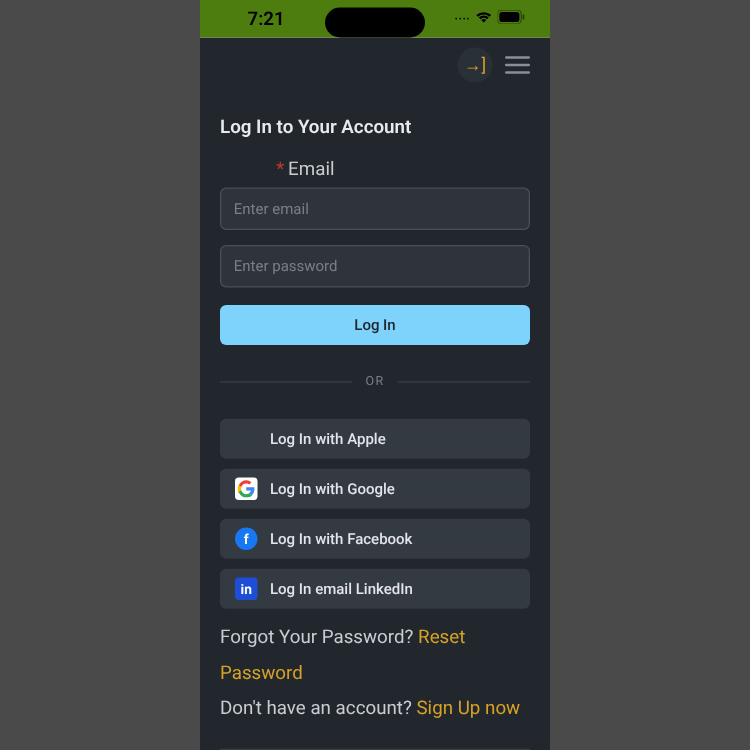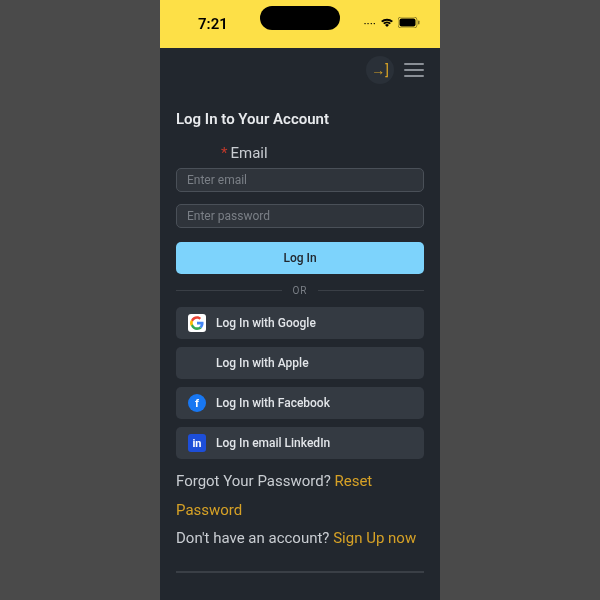--- a/index.html
+++ b/index.html
@@ -1,38 +1,38 @@
 <!DOCTYPE html>
 <html><head>
 <meta charset="utf-8">
 <style>
   * { box-sizing: border-box; margin: 0; padding: 0; font-family: -apple-system, BlinkMacSystemFont, "Segoe UI", Roboto, sans-serif; }
   body { background: #4a4a4a; width: 600px; height: 600px; display: flex; align-items: flex-start; justify-content: center; }
   .device { width: 280px; background: #fff; border-radius: 0; overflow: hidden; }
-  .status-bar { height: 48px; background: #fde047; display: flex; align-items: center; justify-content: space-between; padding: 0 20px; position: relative; }
+  .status-bar { height: 30px; background: #4d7c0f; display: flex; align-items: center; justify-content: space-between; padding: 0 20px; position: relative; }
   .status-time { font-size: 15px; font-weight: 600; color: #000; margin-left: 18px; }
   .notch { position: absolute; left: 50%; transform: translateX(-50%); width: 80px; height: 24px; background: #000; border-radius: 14px; top: 6px; }
   .status-icons { display: flex; align-items: center; gap: 4px; }
   .status-icons span { color:#000; font-size:12px; }
   .wifi-ic, .batt-ic { display:inline-block; }
   .app { background: #22272e; min-height: 560px; padding: 0 16px 18px 16px; }
   .topbar { height: 44px; display: flex; align-items: center; justify-content: flex-end; gap: 10px; }
   .login-icon-wrap { width: 28px; height: 28px; border-radius: 14px; background: #2a3038; display:flex; align-items:center; justify-content:center; }
   .login-ic { color:#d6a126; font-size:14px; }
   .hamburger { display:flex; flex-direction:column; gap:4px; cursor:pointer; }
   .hamburger span { width:20px; height:2px; background:#8a8f96; border-radius:1px; }
   h1.title { color:#e8eaed; font-size:15px; font-weight:600; margin-top:18px; margin-bottom:16px; }
   .field-label { font-size:15px; color:#c9cdd2; margin-bottom:6px;margin-left:45px; }
   .field-label .req { color:#c0392b; margin-right:3px; }
-  .input { width:100%; height:24px; background:#2f343b; border:1px solid #4a5058; border-radius:5px; padding:0 10px; color:#c0c4c9; font-size:12px; }
+  .input { width:100%; height:34px; background:#2f343b; border:1px solid #4a5058; border-radius:5px; padding:0 10px; color:#c0c4c9; font-size:12px; }
   .input::placeholder { color:#7a7f86; }
   .gap { height:12px; }
   .btn { width:100%; height:32px; border:none; border-radius:5px; font-size:12px; font-weight:500; cursor:pointer; display:flex; align-items:center; justify-content:center; }
   .btn-primary { background:#7dd3fc; color:#22272e; margin-top:14px; }
-  .or-wrap { display:flex; align-items:center; gap:10px; margin:11px 0; }
+  .or-wrap { display:flex; align-items:center; gap:10px; margin:24px 0; }
   .or-line { flex:1; height:1px; background:#3a3f46; }
   .or-text { font-size:10px; color:#7a7f86; letter-spacing:1px; }
   .btn-social { background:#343a42; color:#e2e5e9; justify-content:flex-start; padding-left:12px; margin-bottom:8px; gap:10px; font-size:12px; }
   .s-icon { width:18px; height:18px; border-radius:3px; display:flex; align-items:center; justify-content:center; font-size:11px; font-weight:700; }
   .g-icon { background:#fff; }
   .a-icon { color:#fff; font-size:15px; }
   .f-icon { background:#1877f2; color:#fff; border-radius:9px; }
   .li-icon { background:#1d4ed8; color:#fff; }
   .foot { font-size:15px; color:#c9cdd2; margin-top:6px; line-height:1.9; }
   .foot a { color:#d6a126; text-decoration:none; cursor:pointer; }
@@ -86,34 +86,34 @@
 
     <button class="btn btn-primary">Log In</button>
 
     <div class="or-wrap">
       <div class="or-line"></div>
       <div class="or-text">OR</div>
       <div class="or-line"></div>
     </div>
 
     <button class="btn btn-social">
+      <span class="s-icon a-icon"></span>
+      <span>Log In with Apple</span>
+    </button>
+
+    <button class="btn btn-social">
       <span class="s-icon g-icon">
         <svg class="google" viewBox="0 0 48 48">
             <path fill="#EA4335" d="M24 9.5c3.9 0 6.6 1.7 8.1 3.1l5.9-5.9C34.4 3.1 29.7 1 24 1 14.8 1 6.9 6.6 3.3 14.7l6.9 5.4C12 14 17.5 9.5 24 9.5z"></path>
             <path fill="#4285F4" d="M46.5 24.5c0-1.6-.1-3.2-.4-4.7H24v9h12.7c-.5 3-2.2 5.5-4.7 7.2l7.2 5.6C43.8 37.4 46.5 31.5 46.5 24.5z"></path>
             <path fill="#FBBC05" d="M10.2 28.1c-.5-1.4-.7-2.9-.7-4.6s.3-3.2.7-4.6l-6.9-5.4C1.2 17.1 0 20.9 0 24.5s1.2 7.4 3.3 10.9l6.9-5.3z"></path>
             <path fill="#34A853" d="M24 48c6.5 0 11.9-2.1 15.9-5.8l-7.2-5.6c-2 1.4-4.7 2.3-8.7 2.3-6.5 0-12-4.5-13.8-10.8l-6.9 5.3C6.9 41.4 14.8 48 24 48z"></path>
           </svg>
       </span>
       <span>Log In with Google</span>
-    </button>
-
-    <button class="btn btn-social">
-      <span class="s-icon a-icon"></span>
-      <span>Log In with Apple</span>
     </button>
 
     <button class="btn btn-social">
       <span class="s-icon f-icon">f</span>
       <span>Log In with Facebook</span>
     </button>
 
     <button class="btn btn-social">
       <span class="s-icon li-icon">in</span>
       <span>Log In email LinkedIn</span>

